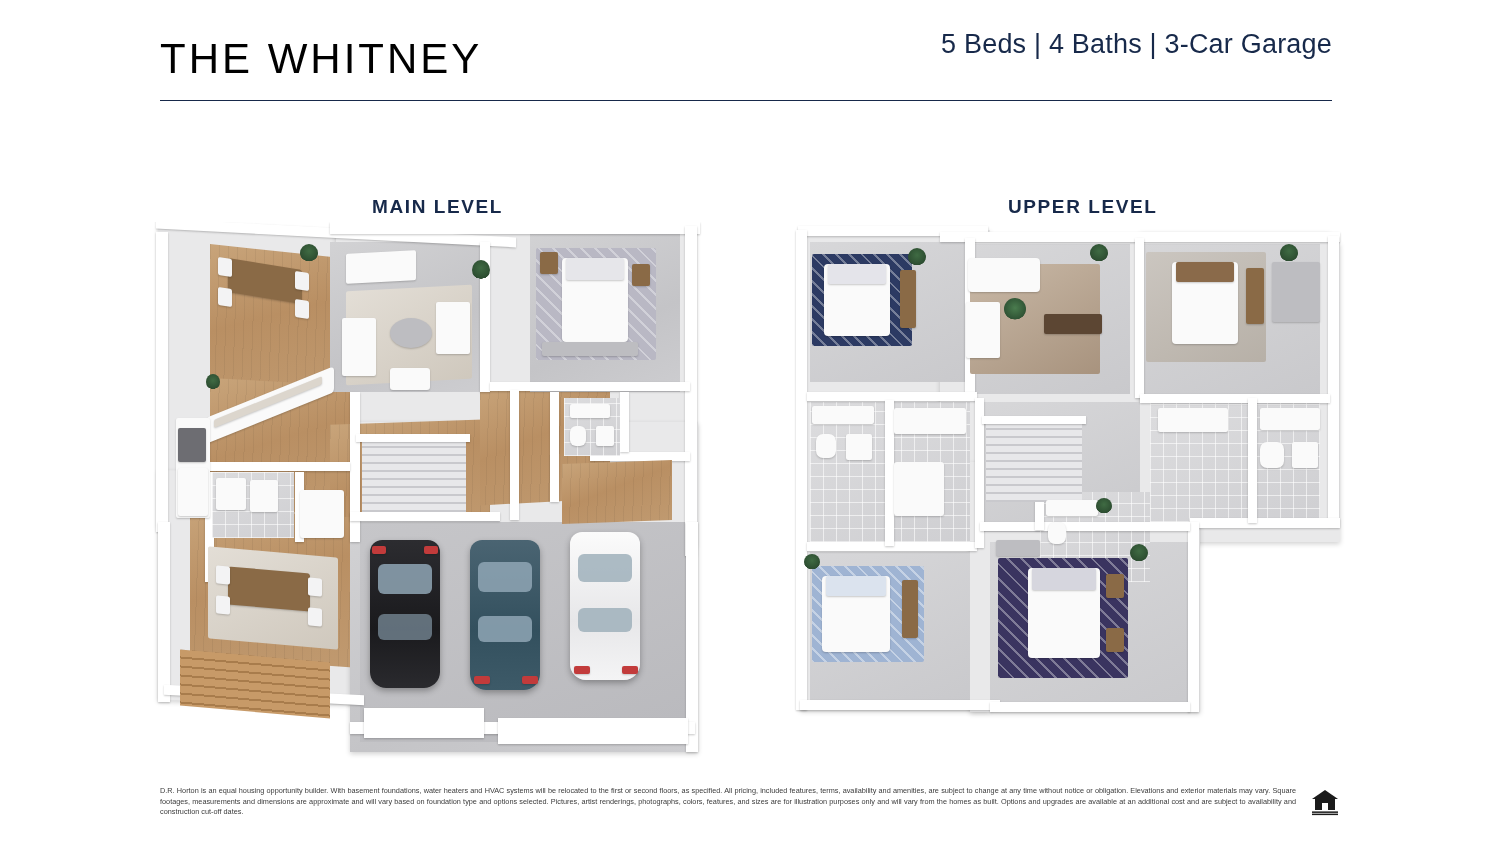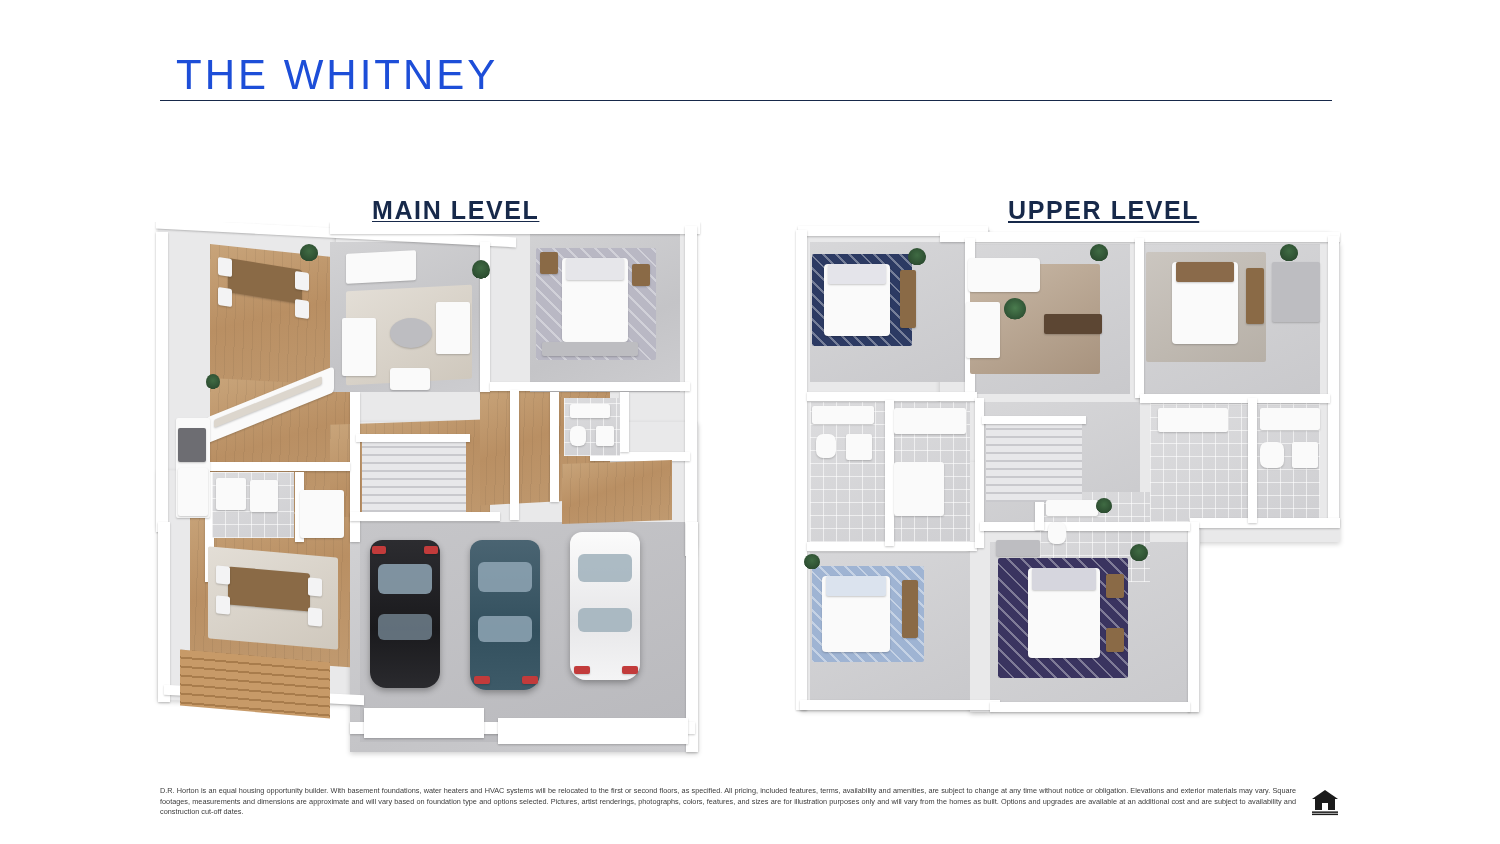--- a/index.html
+++ b/index.html
@@ -23,23 +23,23 @@
     top: 28px;
     width: 1172px;
     display: flex;
     align-items: flex-start;
     justify-content: space-between;
   }
   .plan-title {
     font-size: 42px;
     letter-spacing: 3px;
     font-weight: 400;
-    color: #1d4ed8;
+    color: #000000;
     line-height: 1.1;
-    margin: 16px;
+    margin: 0;
     padding-top: 8px;
   }
   .specs {
     text-align: right;
     color: #17294a;
   }
   .specs .sqft {
     font-size: 27px;
     font-weight: 400;
     line-height: 1.25;
@@ -56,25 +56,24 @@
     left: 160px;
     top: 100px;
     width: 1172px;
     height: 1px;
     background: #17294a;
   }
 
   
   .level-label {
     position: absolute;
-    font-size: 25px;
+    font-size: 19px;
     font-weight: 700;
     letter-spacing: 1.6px;
     color: #17294a;
-    text-decoration: underline;
   }
   #label-main { left: 372px; top: 196px; }
   #label-upper { left: 1008px; top: 196px; }
 
   
   .plan-stage {
     position: absolute;
     overflow: hidden;
   }
   #plan-main { left: 150px; top: 222px; width: 560px; height: 540px; }
@@ -195,20 +194,21 @@
     position: relative;
   }
   .eho svg { display: block; }
 </style>
 </head>
 <body>
 
 <div class="header">
   <h1 class="plan-title">THE WHITNEY</h1>
   <div class="specs">
+    <div class="beds">5 Beds | 4 Baths | 3-Car Garage</div>
   </div>
 </div>
 <div class="header-rule"></div>
 
 <div class="level-label" id="label-main">MAIN LEVEL</div>
 <div class="level-label" id="label-upper">UPPER LEVEL</div>
 
 <div class="plan-stage" id="plan-main">
 
   <div class="slab" style="left:8px; top:10px; width:350px; height:300px; transform:skewY(2deg);"></div>

